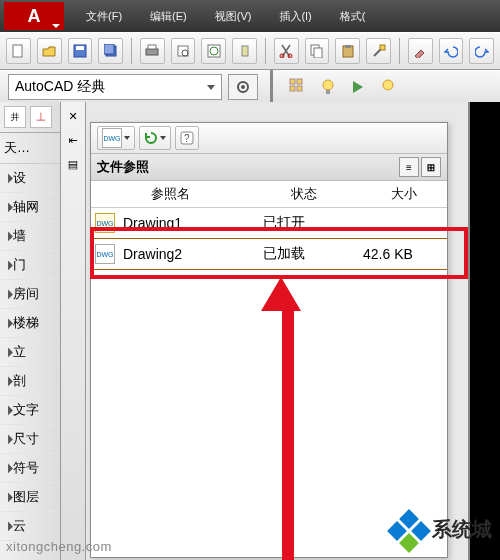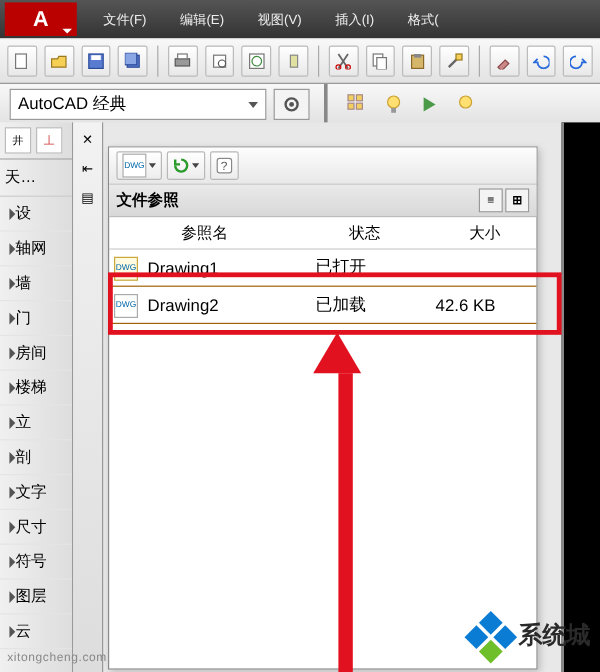--- a/index.html
+++ b/index.html
@@ -199,21 +199,21 @@
     color: #2a2a2a;
     font-size: 20px;
     font-weight: bold;
   }
   .wm-icon { width: 38px; height: 38px; position:relative; }
   .wm-sq { width:14px;height:14px; position:absolute; transform:rotate(45deg);}
   .wm-sq.b1 { background:#0a7cd4; top:2px; left:12px;}
   .wm-sq.b2 { background:#0a7cd4; top:14px; left:0;}
   .wm-sq.b3 { background:#0a7cd4; top:14px; left:24px;}
   .wm-sq.g  { background:#6fbf2b; top:26px; left:12px;}
-  .wm-url { position:absolute; left:6px; bottom:6px; color:#888; font-size:10px; letter-spacing:.5px;}
+  .wm-url { position:absolute; left:6px; bottom:6px; color:#888; font-size:13px; letter-spacing:.5px;}
 </style>
 </head>
 <body>
 
 <div class="menubar">
   <div class="logo">
       <span>A</span>
     </div>
   <div class="menu-item">文件(F)</div>
   <div class="menu-item">编辑(E)</div>

